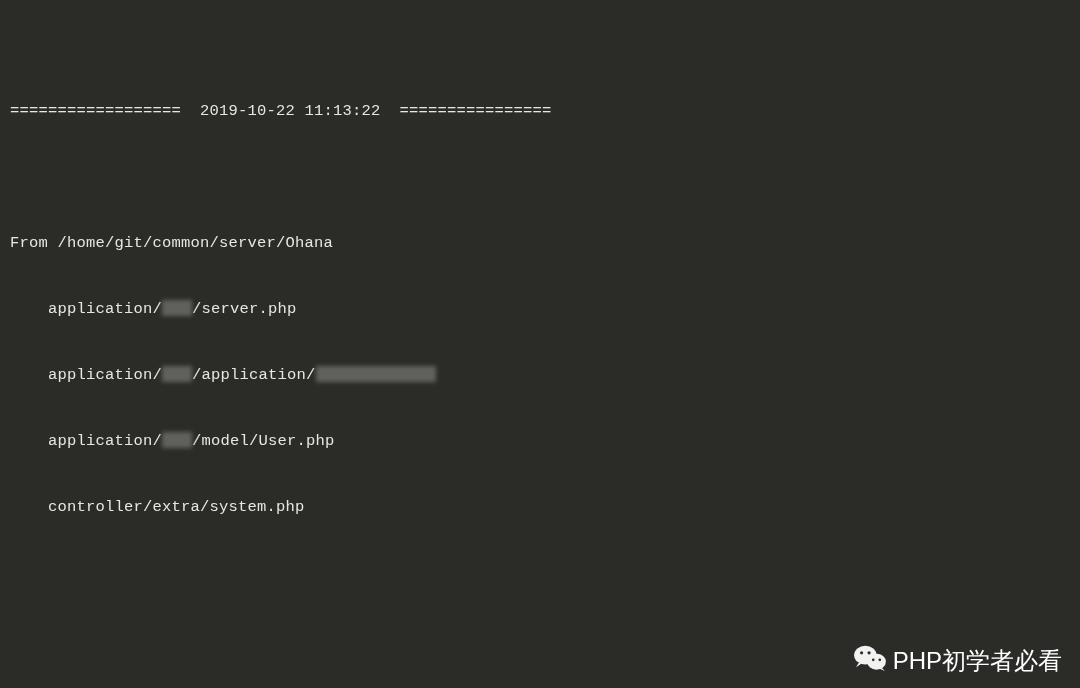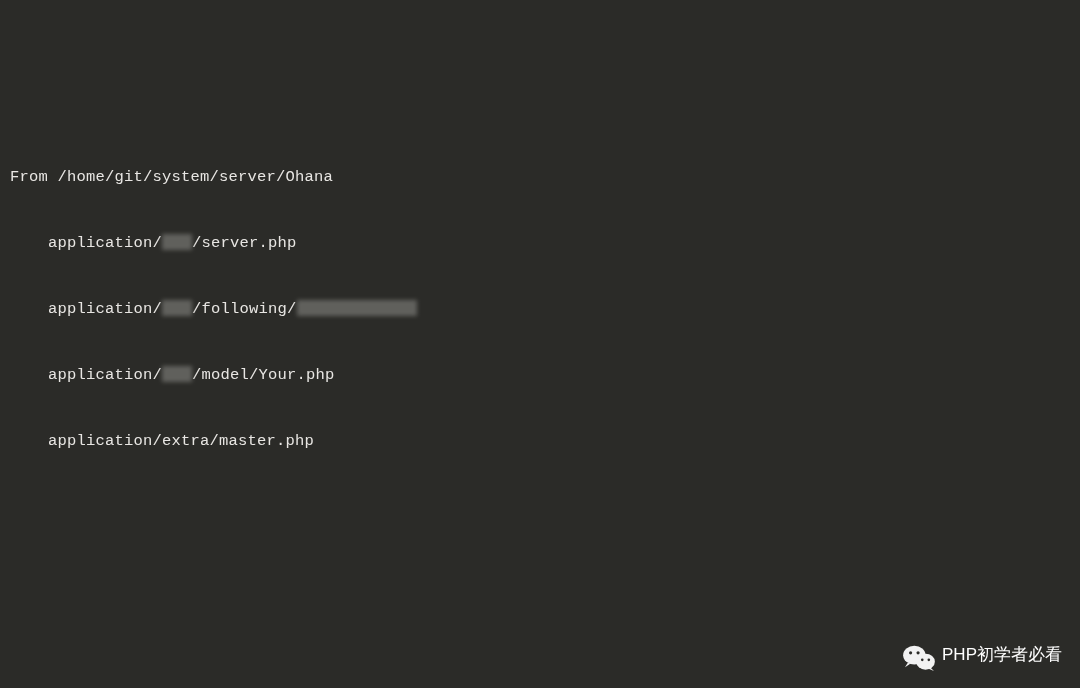--- a/index.html
+++ b/index.html
@@ -29,41 +29,42 @@
     filter: blur(2px);
     opacity: 0.85;
   }
   .censor.short { width: 30px; }
   .censor.long { width: 120px; }
   .watermark {
     position: absolute;
     right: 18px;
     bottom: 16px;
     display: flex;
-    align-items: flex-start;
+    align-items: flex-end;
     gap: 6px;
     color: #fff;
     font-family: "Helvetica Neue", Arial, "PingFang SC", "Microsoft YaHei", sans-serif;
-    font-size: 17px;
+    font-size: 24px;
     pointer-events: none;
   }
   .wechat-icon svg { display: block; }
 </style>
 </head>
 <body>
 
 <div class="terminal">
 
   
+  <span class="line"><span>==================</span>  <span>2019-10-22 11:13:22</span>  <span>================</span></span>
   <span class="line"></span>
-  <span class="line">From /home/git/system/server/Ohana</span>
+  <span class="line">From /home/git/common/server/Ohana</span>
   <span class="line"><span>    application/</span><span class="censor short"></span><span>/server.php</span></span>
-  <span class="line"><span>    application/</span><span class="censor short"></span><span>/following/</span><span class="censor long"></span></span>
-  <span class="line"><span>    application/</span><span class="censor short"></span><span>/model/Your.php</span></span>
-  <span class="line">    application/extra/master.php</span>
+  <span class="line"><span>    application/</span><span class="censor short"></span><span>/application/</span><span class="censor long"></span></span>
+  <span class="line"><span>    application/</span><span class="censor short"></span><span>/model/User.php</span></span>
+  <span class="line">    controller/extra/system.php</span>
   
   
   
   
   
 
   
   
   
   

